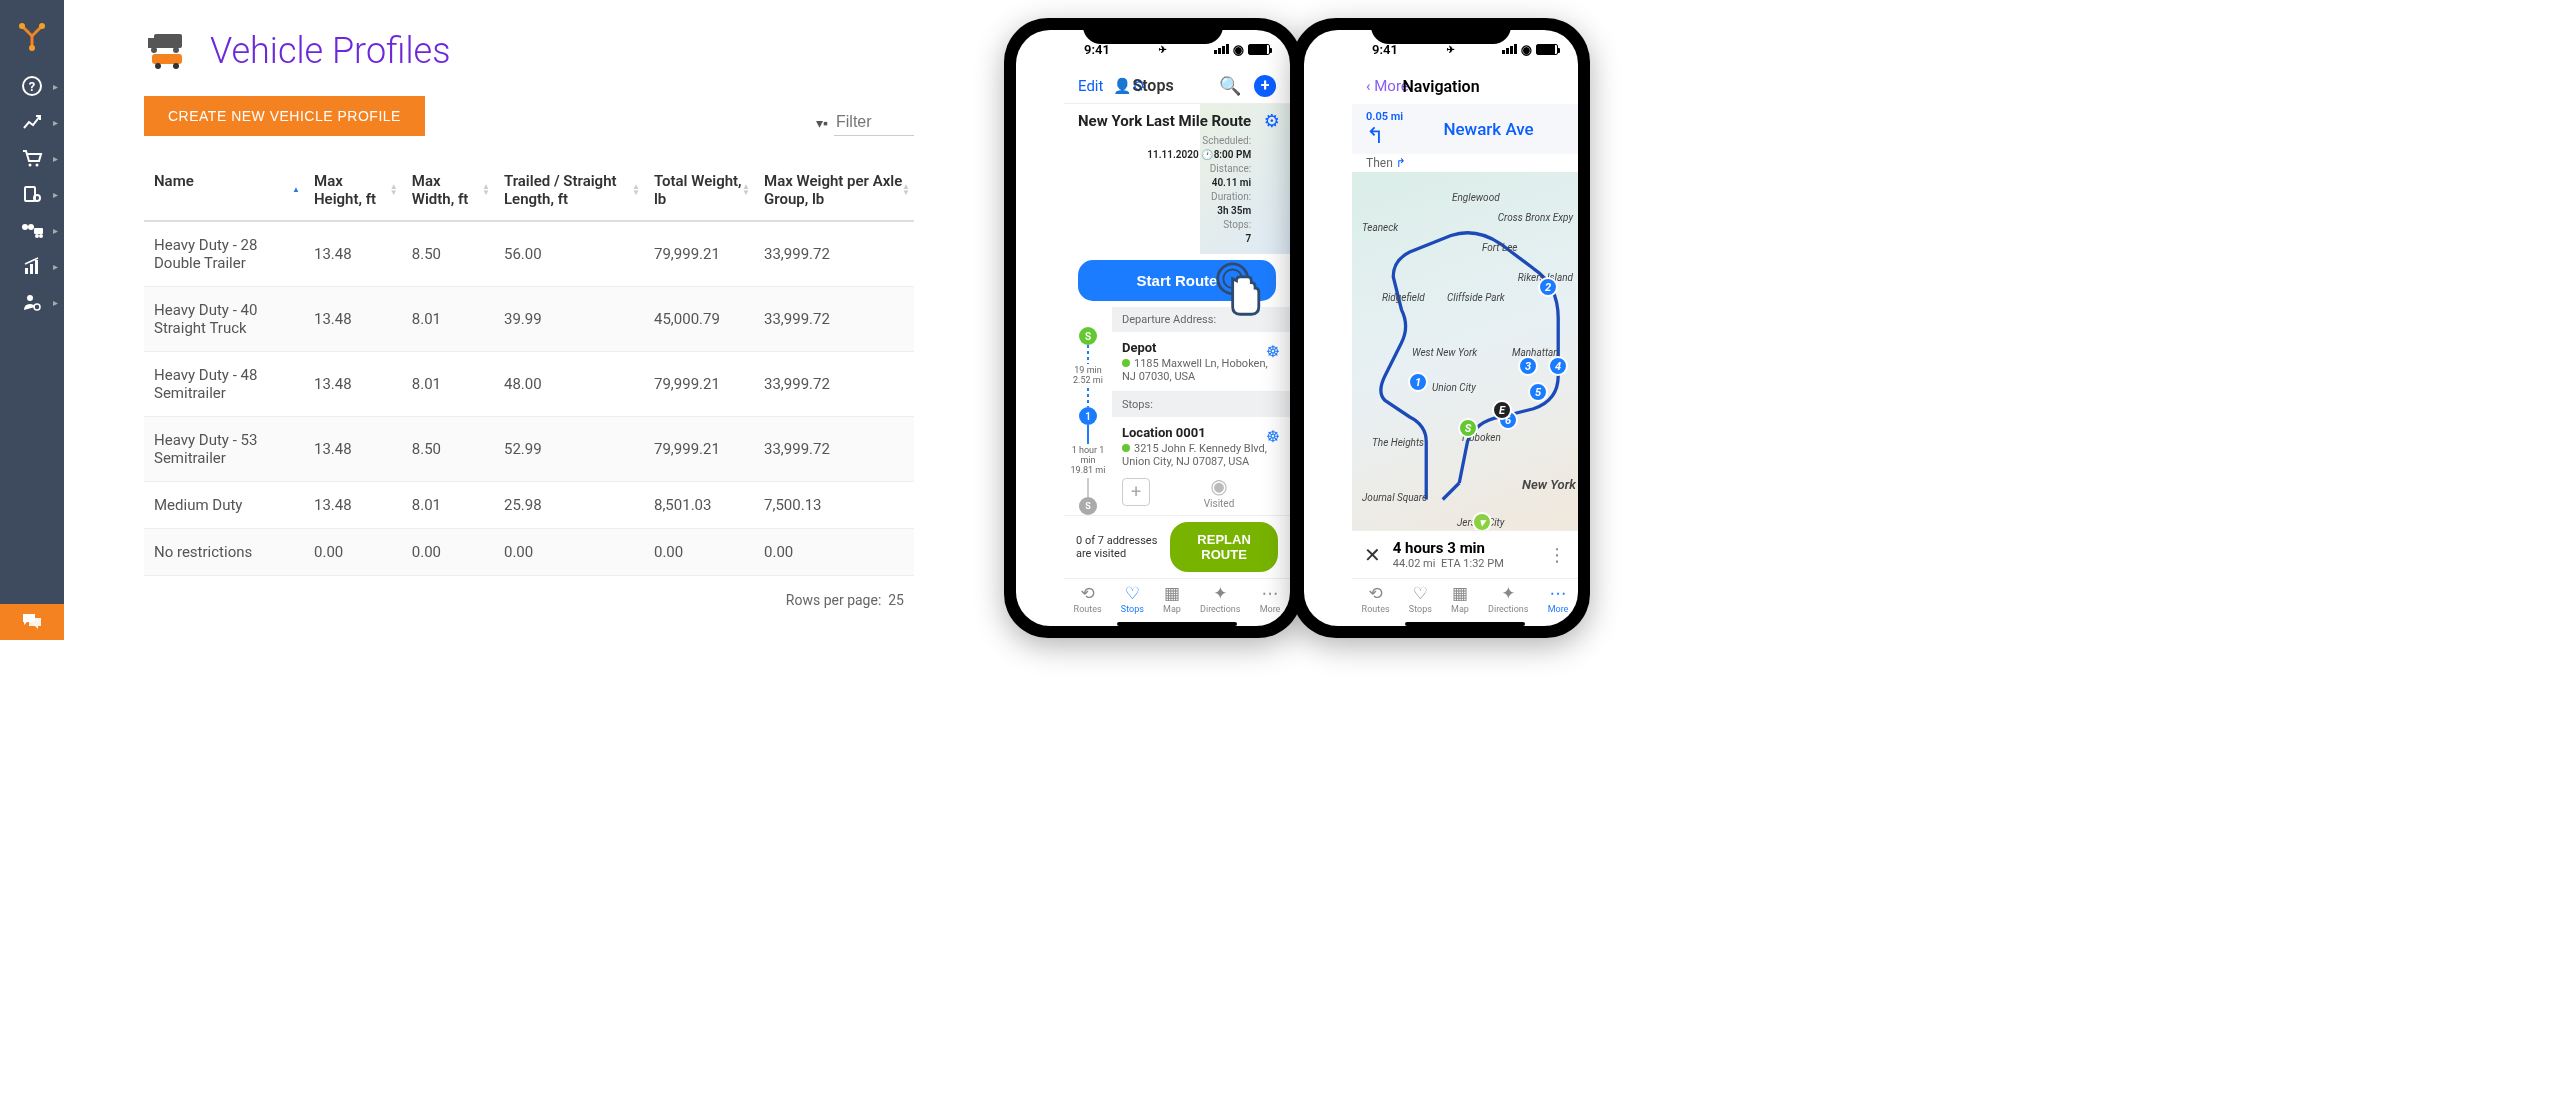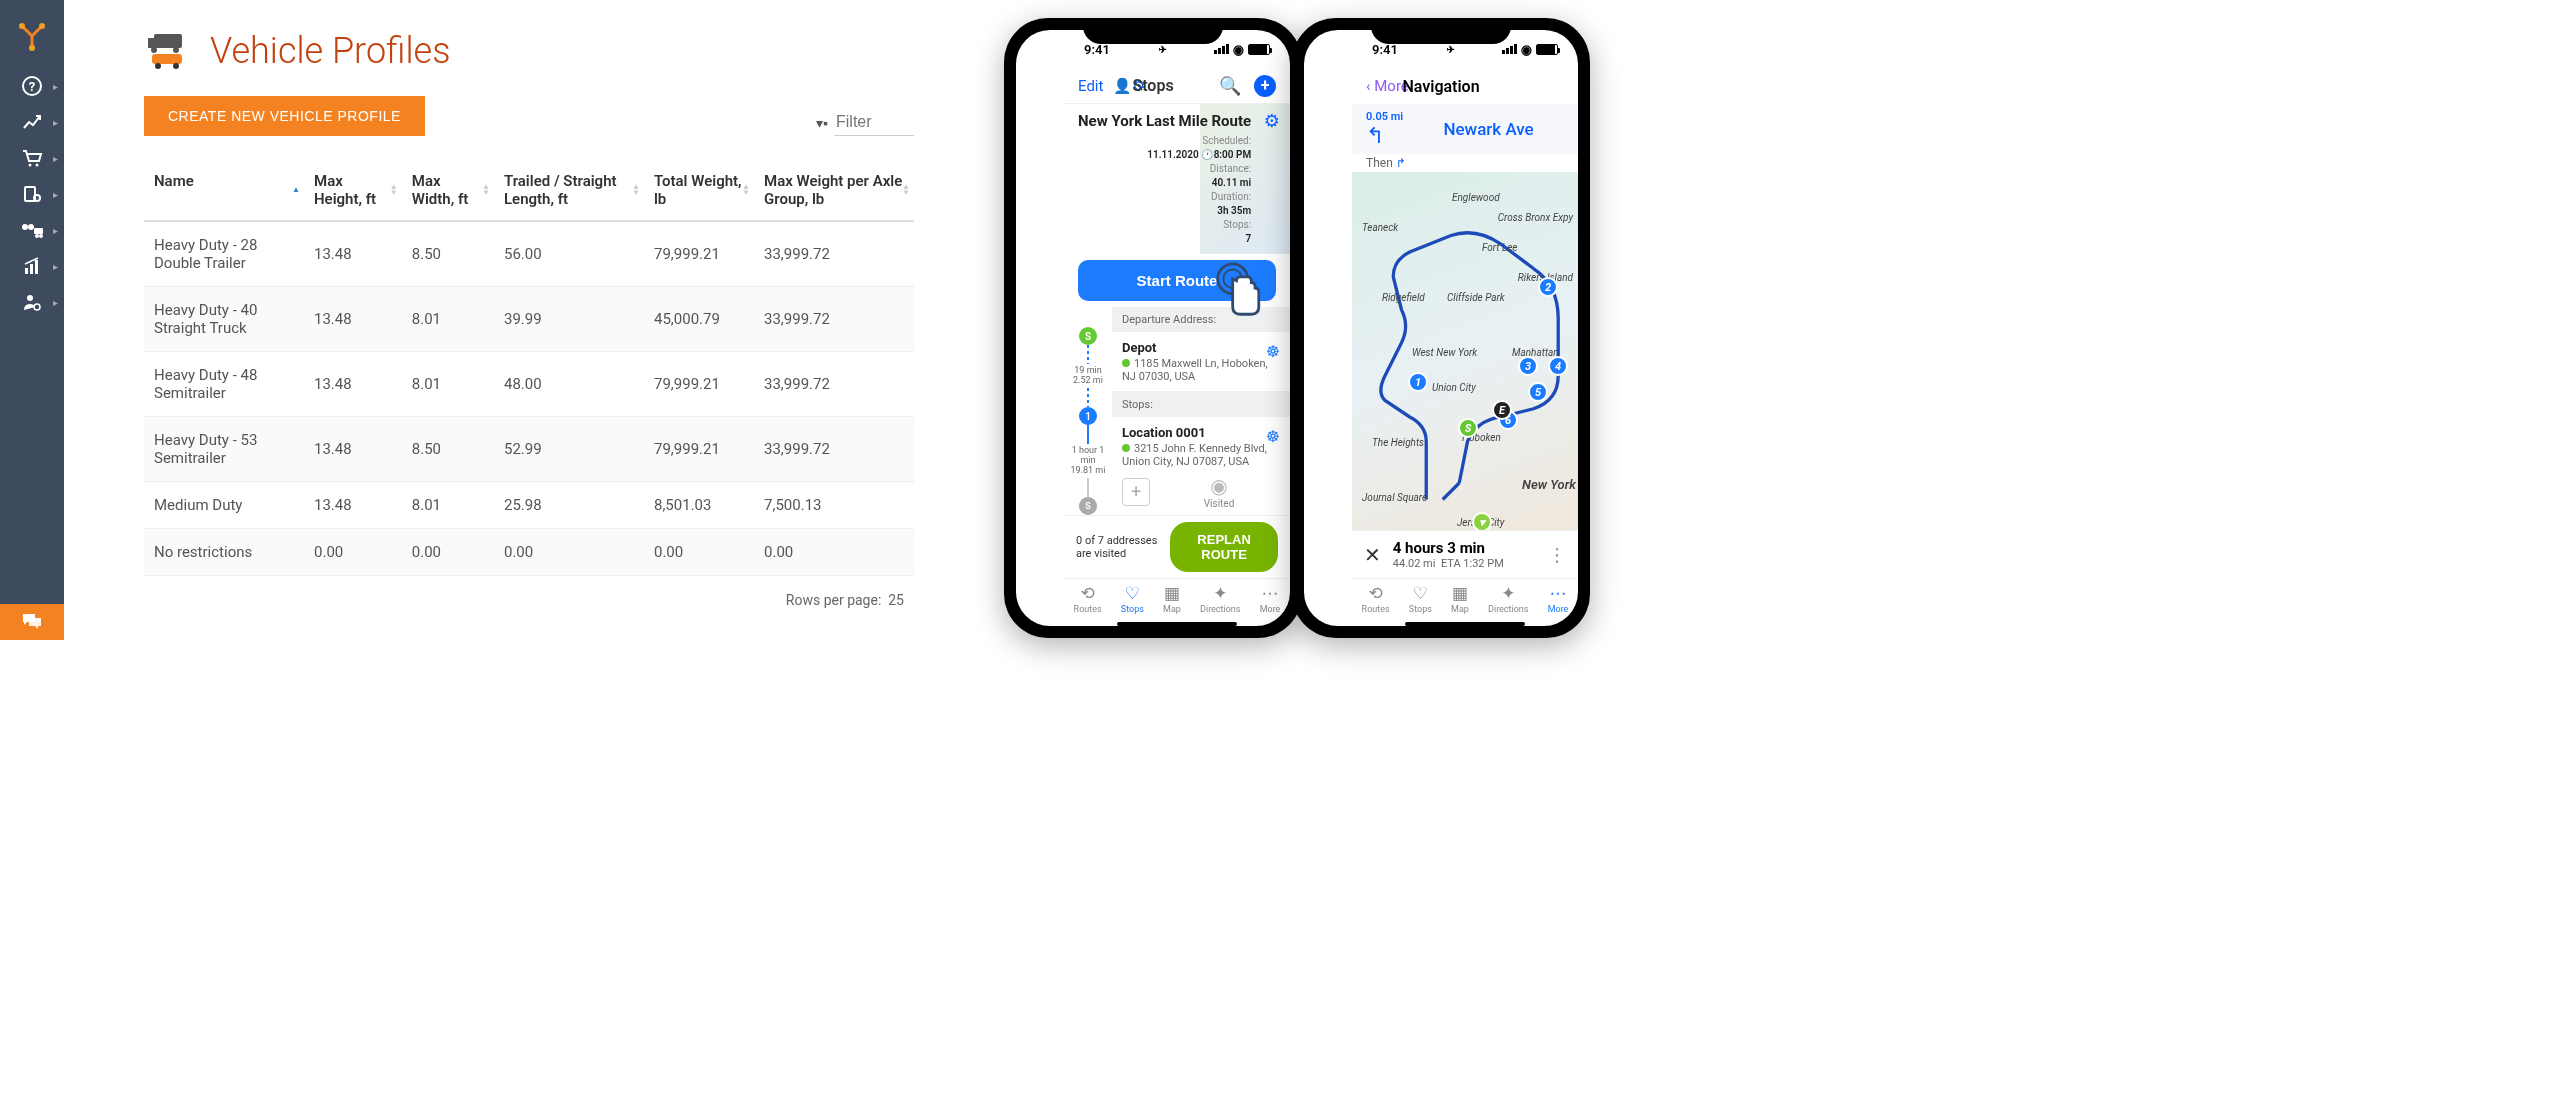--- a/index.html
+++ b/index.html
@@ -10,21 +10,21 @@
 .sidebar { width: 64px; background: #3e4a5e; display: flex; flex-direction: column; align-items: center; padding-top: 8px; position: relative; height: 640px; }
 .sidebar-logo { width: 40px; height: 40px; margin: 8px 0 12px 0; display: flex; align-items: center; justify-content: center; }
 .sidebar-item { width: 64px; height: 36px; display: flex; align-items: center; justify-content: center; cursor: pointer; position: relative; color: #e0e0e0; }
 .sidebar-item .caret { position: absolute; right: 6px; font-size: 10px; color: #aaa; }
 .sidebar-chat { position: absolute; bottom: 0; width: 64px; height: 36px; background: #f58220; display: flex; align-items: center; justify-content: center; color: #fff; cursor: pointer; }
 
 
 .main { flex: 1; padding: 30px 0 0 80px; position: relative; }
 .page-header { display: flex; align-items: center; gap: 16px; margin-bottom: 24px; }
 .page-header-icon { width: 50px; height: 38px; }
-.page-title { font-size: 36px; font-weight: 300; color: #c2410c; text-align: center; }
+.page-title { font-size: 36px; font-weight: 300; color: #6d28d9; text-align: center; }
 .header-row { display: flex; justify-content: space-between; align-items: flex-end; width: 770px; margin-bottom: 24px; }
 .create-btn { background: #f58220; color: #fff; border: none; padding: 12px 24px; font-size: 14px; font-weight: 500; letter-spacing: 0.5px; cursor: pointer; }
 .filter-box { display: flex; align-items: center; gap: 6px; }
 .filter-input { border: none; border-bottom: 1px solid #ccc; font-size: 16px; color: #4c1d95; padding: 4px 2px; width: 80px; outline: none; }
 
 
 .table { width: 770px; border-collapse: collapse; }
 .table th { text-align: left; font-size: 15px; font-weight: 600; color: #333; padding: 12px 10px; border-bottom: 2px solid #ddd; position: relative; vertical-align: top; }
 .table th .sort { position: absolute; right: 4px; top: 50%; transform: translateY(-50%); color: #ccc; font-size: 8px; line-height: 6px; }
 .table th .sort.active { color: #2e7cd6; }
@@ -57,21 +57,21 @@
 .plus-circle { width: 22px; height: 22px; border-radius: 50%; background: #0b5fff; color: #fff; display:flex; align-items:center; justify-content:center; font-size: 16px; font-weight: bold; }
 
 .p1-route-header { padding: 8px 14px; display: flex; justify-content: space-between; align-items: flex-start; position: relative; }
 .p1-route-title { font-size: 15px; font-weight: 700; color: #222; margin-bottom: 4px; }
 .p1-route-meta { font-size: 10px; color: #666; line-height: 1.4; }
 .p1-route-meta .label { color: #888; }
 .p1-route-meta .value { color: #222; font-weight: 600; }
 .route-map-bg { position: absolute; right: 0; top: 0; bottom: 0; width: 90px; background: linear-gradient(135deg, #e0ebd8, #d0e0f0); opacity: 0.7; }
 .gear-btn { position: absolute; right: 10px; top: 6px; color: #0b5fff; font-size: 18px; z-index: 2; }
 
-.start-route-btn { margin: 6px 14px; background: #1c7cff; color: #fff; border: none; border-radius: 10px; padding: 12px; font-size: 15px; font-weight: 600; cursor: pointer; width: calc(100% - 28px); position: relative; }
+.start-route-btn { margin: 6px 14px; background: #1c7cff; color: #fff; border: none; border-radius: 15px; padding: 12px; font-size: 15px; font-weight: 600; cursor: pointer; width: calc(100% - 28px); position: relative; }
 .hand-cursor { position: absolute; right: -10px; top: 4px; width: 56px; height: 56px; pointer-events: none; }
 
 .p1-body { flex: 1; display: flex; overflow: hidden; }
 .p1-timeline { width: 48px; display: flex; flex-direction: column; align-items: center; padding-top: 20px; position: relative; }
 .tl-dot { width: 18px; height: 18px; border-radius: 50%; display: flex; align-items: center; justify-content: center; font-size: 10px; color: #fff; font-weight: 600; z-index:1; }
 .tl-dot.green { background: #64c832; }
 .tl-dot.blue { background: #1c7cff; }
 .tl-dot.gray { background: #aaa; font-size: 9px; }
 .tl-line { width: 2px; flex: 1; background: #1c7cff; }
 .tl-line.dotted { background: repeating-linear-gradient(to bottom, #1c7cff 0 3px, transparent 3px 6px); }

